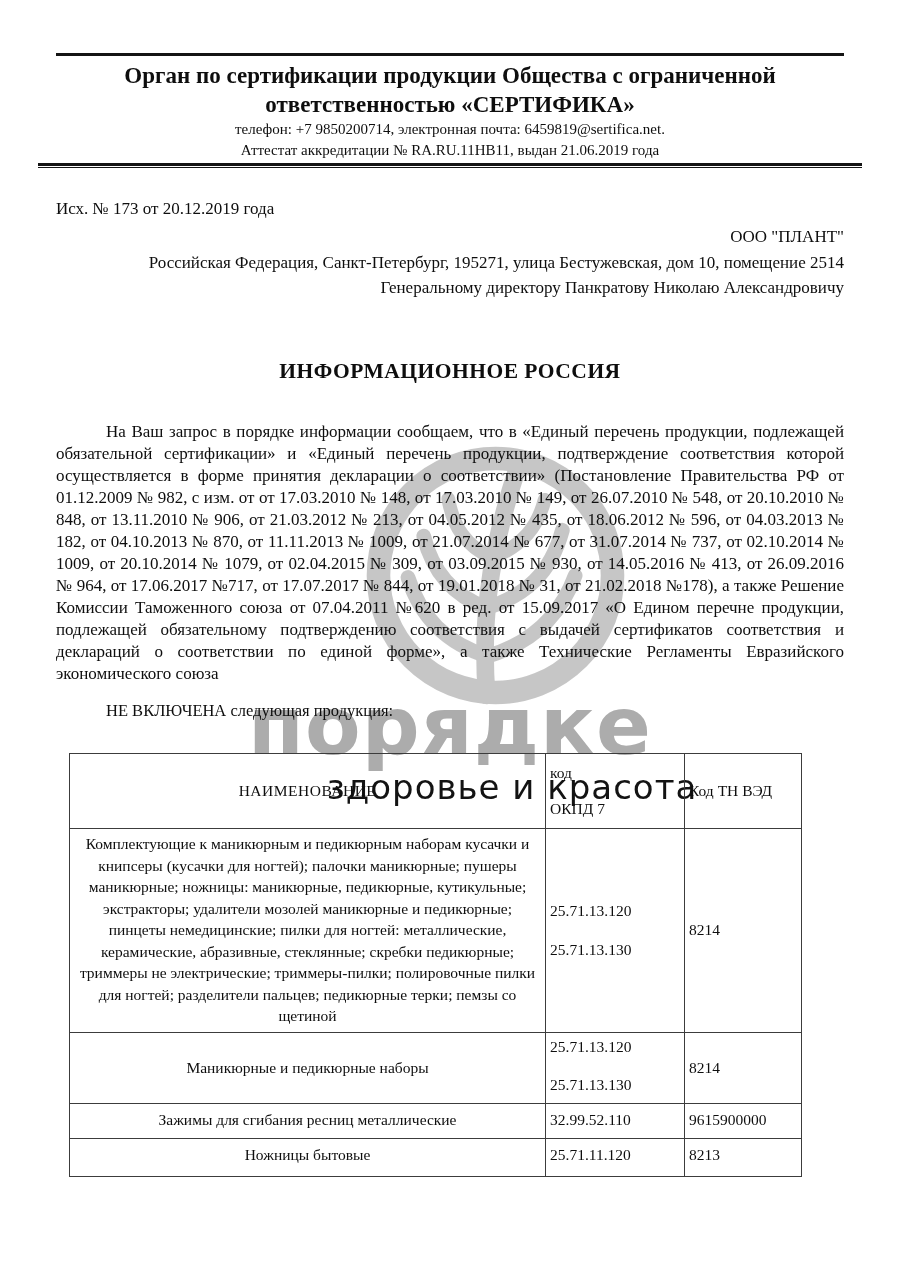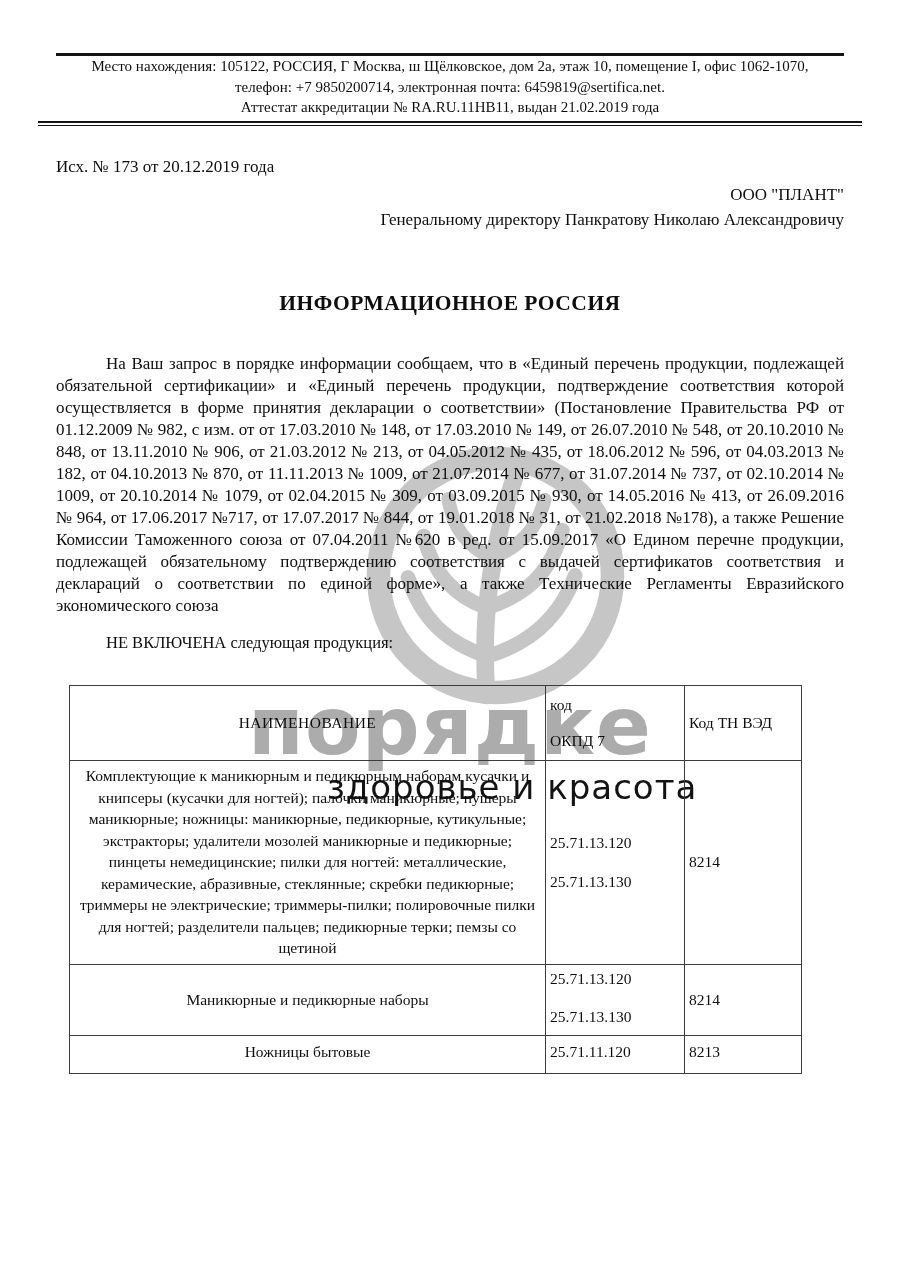--- a/index.html
+++ b/index.html
@@ -100,32 +100,33 @@
       <path d="M146 132 C 120 120, 107 101, 102 72" stroke-width="14"></path>
       <path d="M146 132 C 178 120, 193 100, 200 73" stroke-width="14"></path>
     </g>
   </svg>
   <div class="wm wm-brand">порядке</div>
   <div class="wm wm-tagline">здоровье и красота</div>
 
   <div class="content">
 
     <div class="rule-top"></div>
-    <div class="lh-line">Место нахождения: 105122, РОССИЯ, Г Москва, ш Щёлковское, дом 2а, этаж 10, помещение I, офис 1062-1070,</div>
+    <div class="lh-title">Орган по сертификации продукции Общества с ограниченной ответственностью «СЕРТИФИКА»</div>
     <div class="lh-line">телефон: +7 9850200714, электронная почта: 6459819@sertifica.net.</div>
-    <div class="lh-line">Аттестат аккредитации № RA.RU.11НВ11, выдан 21.02.2019 года</div>
+    <div class="lh-line">Аттестат аккредитации № RA.RU.11НВ11, выдан 21.06.2019 года</div>
     <div class="rule-double">
       <div class="thick"></div>
       <div class="thin"></div>
     </div>
 
     <div class="ref-line">Исх. № 173 от 20.12.2019 года</div>
 
     <div class="addressee">
       <div>ООО "ПЛАНТ"</div>
+      <div>Российская Федерация, Санкт-Петербург, 195271, улица Бестужевская, дом 10, помещение 2514</div>
       <div>Генеральному директору Панкратову Николаю Александровичу</div>
     </div>
 
     <div class="doc-title">ИНФОРМАЦИОННОЕ РОССИЯ</div>
 
     <p class="body-par">На Ваш запрос в порядке информации сообщаем, что в «Единый перечень продукции, подлежащей обязательной сертификации» и «Единый перечень продукции, подтверждение соответствия которой осуществляется в форме принятия декларации о соответствии» (Постановление Правительства РФ от 01.12.2009 № 982, с изм. от от 17.03.2010 № 148, от 17.03.2010 № 149, от 26.07.2010 № 548, от 20.10.2010 № 848, от 13.11.2010 № 906, от 21.03.2012 № 213, от 04.05.2012 № 435, от 18.06.2012 № 596, от 04.03.2013 № 182, от 04.10.2013 № 870, от 11.11.2013 № 1009, от 21.07.2014 № 677, от 31.07.2014 № 737, от 02.10.2014 № 1009, от 20.10.2014 № 1079, от 02.04.2015 № 309, от 03.09.2015 № 930, от 14.05.2016 № 413, от 26.09.2016 № 964, от 17.06.2017 №717, от 17.07.2017 № 844, от 19.01.2018 № 31, от 21.02.2018 №178), а также Решение Комиссии Таможенного союза от 07.04.2011 №620 в ред. от 15.09.2017 «О Едином перечне продукции, подлежащей обязательному подтверждению соответствия с выдачей сертификатов соответствия и деклараций о соответствии по единой форме», а также Технические Регламенты Евразийского экономического союза</p>
     <p class="not-included">НЕ ВКЛЮЧЕНА следующая продукция:</p>
 
     <table class="products">
       <colgroup>
@@ -151,20 +152,27 @@
         <td class="tnved">8214</td>
       </tr>
       <tr class="r2">
         <td class="name">Маникюрные и педикюрные наборы</td>
         <td class="okpd">
           <div class="code">25.71.13.120</div>
           <div class="code">25.71.13.130</div>
         </td>
         <td class="tnved">8214</td>
       </tr>
+      <tr class="r3">
+        <td class="name">Зажимы для сгибания ресниц металлические</td>
+        <td class="okpd">
+          <div class="code">32.99.52.110</div>
+        </td>
+        <td class="tnved">9615900000</td>
+      </tr>
       <tr class="r4">
         <td class="name">Ножницы бытовые</td>
         <td class="okpd">
           <div class="code">25.71.11.120</div>
         </td>
         <td class="tnved">8213</td>
       </tr>
     </tbody>
       </table>
 

